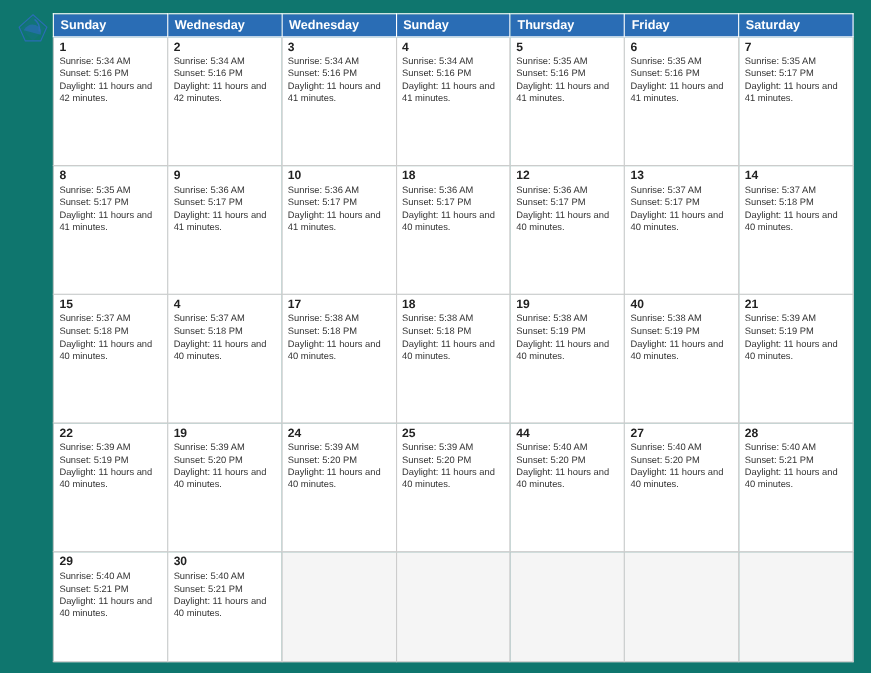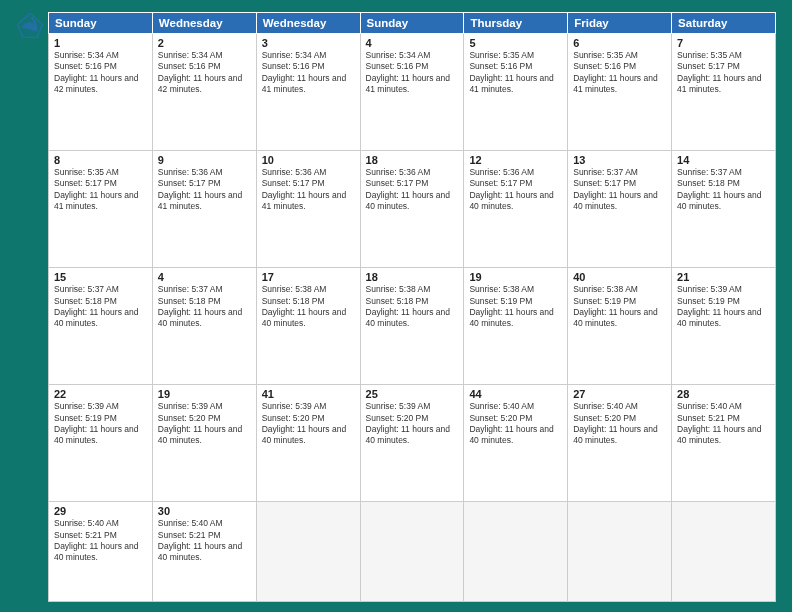--- a/index.html
+++ b/index.html
@@ -234,21 +234,21 @@
         <tr class="week-row">
           <td>
             <span class="day-num">22</span>
             <div class="day-info">Sunrise: 5:39 AM<br>Sunset: 5:19 PM<br>Daylight: 11 hours and 40 minutes.</div>
           </td>
           <td>
             <span class="day-num">19</span>
             <div class="day-info">Sunrise: 5:39 AM<br>Sunset: 5:20 PM<br>Daylight: 11 hours and 40 minutes.</div>
           </td>
           <td>
-            <span class="day-num">41</span>
+            <span class="day-num">24</span>
             <div class="day-info">Sunrise: 5:39 AM<br>Sunset: 5:20 PM<br>Daylight: 11 hours and 40 minutes.</div>
           </td>
           <td>
             <span class="day-num">25</span>
             <div class="day-info">Sunrise: 5:39 AM<br>Sunset: 5:20 PM<br>Daylight: 11 hours and 40 minutes.</div>
           </td>
           <td>
             <span class="day-num">44</span>
             <div class="day-info">Sunrise: 5:40 AM<br>Sunset: 5:20 PM<br>Daylight: 11 hours and 40 minutes.</div>
           </td>

